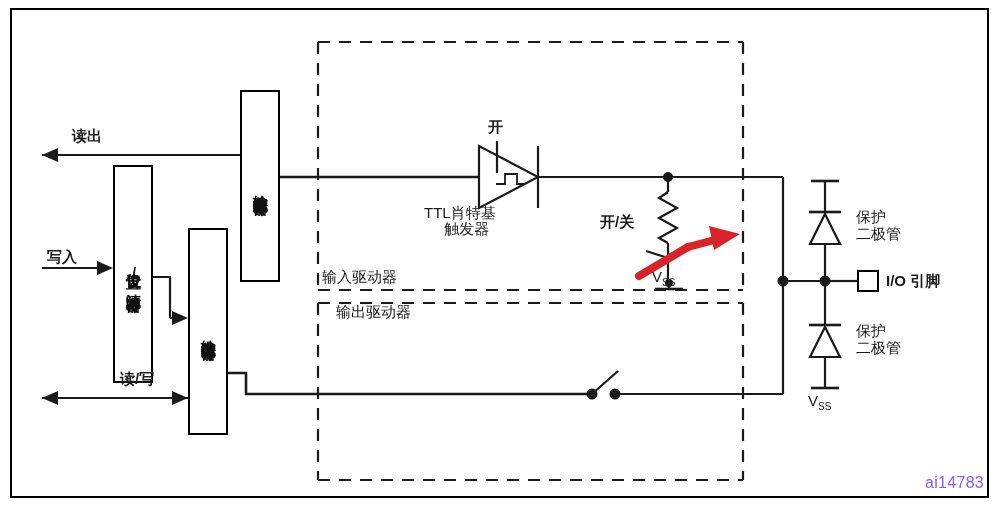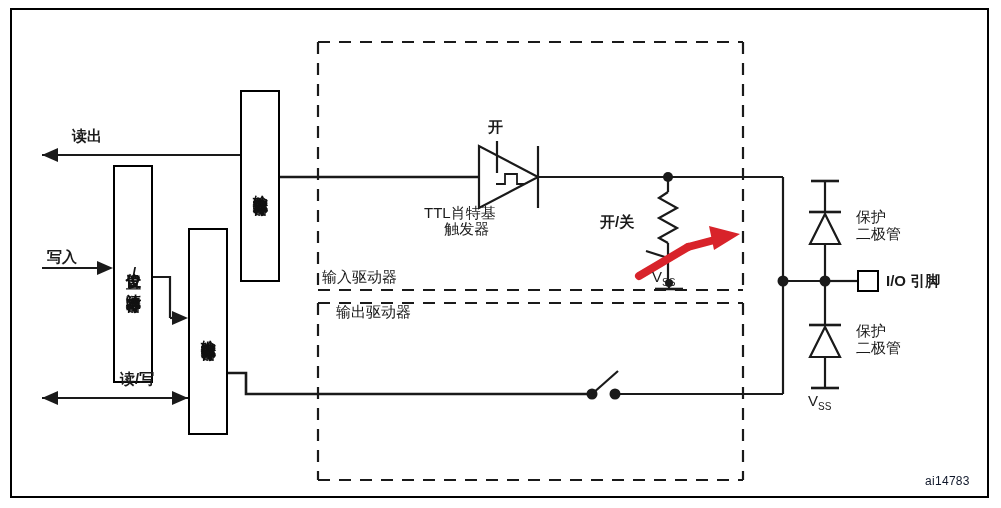--- a/index.html
+++ b/index.html
@@ -64,22 +64,22 @@
   .sub {
     font-size: 10px;
     vertical-align: sub;
   }
   .sup {
     font-size: 10px;
     vertical-align: super;
   }
   .idtag {
     position: absolute;
-    font-size: 12px;
-    color: #0f172a;
+    font-size: 16px;
+    color: #8b5cf6;
     letter-spacing: 0.3px;
   }
   .iopinbox {
     position: absolute;
     width: 22px;
     height: 22px;
     border: 2px solid #000000;
     background: #ffffff;
     box-sizing: border-box;
   }

